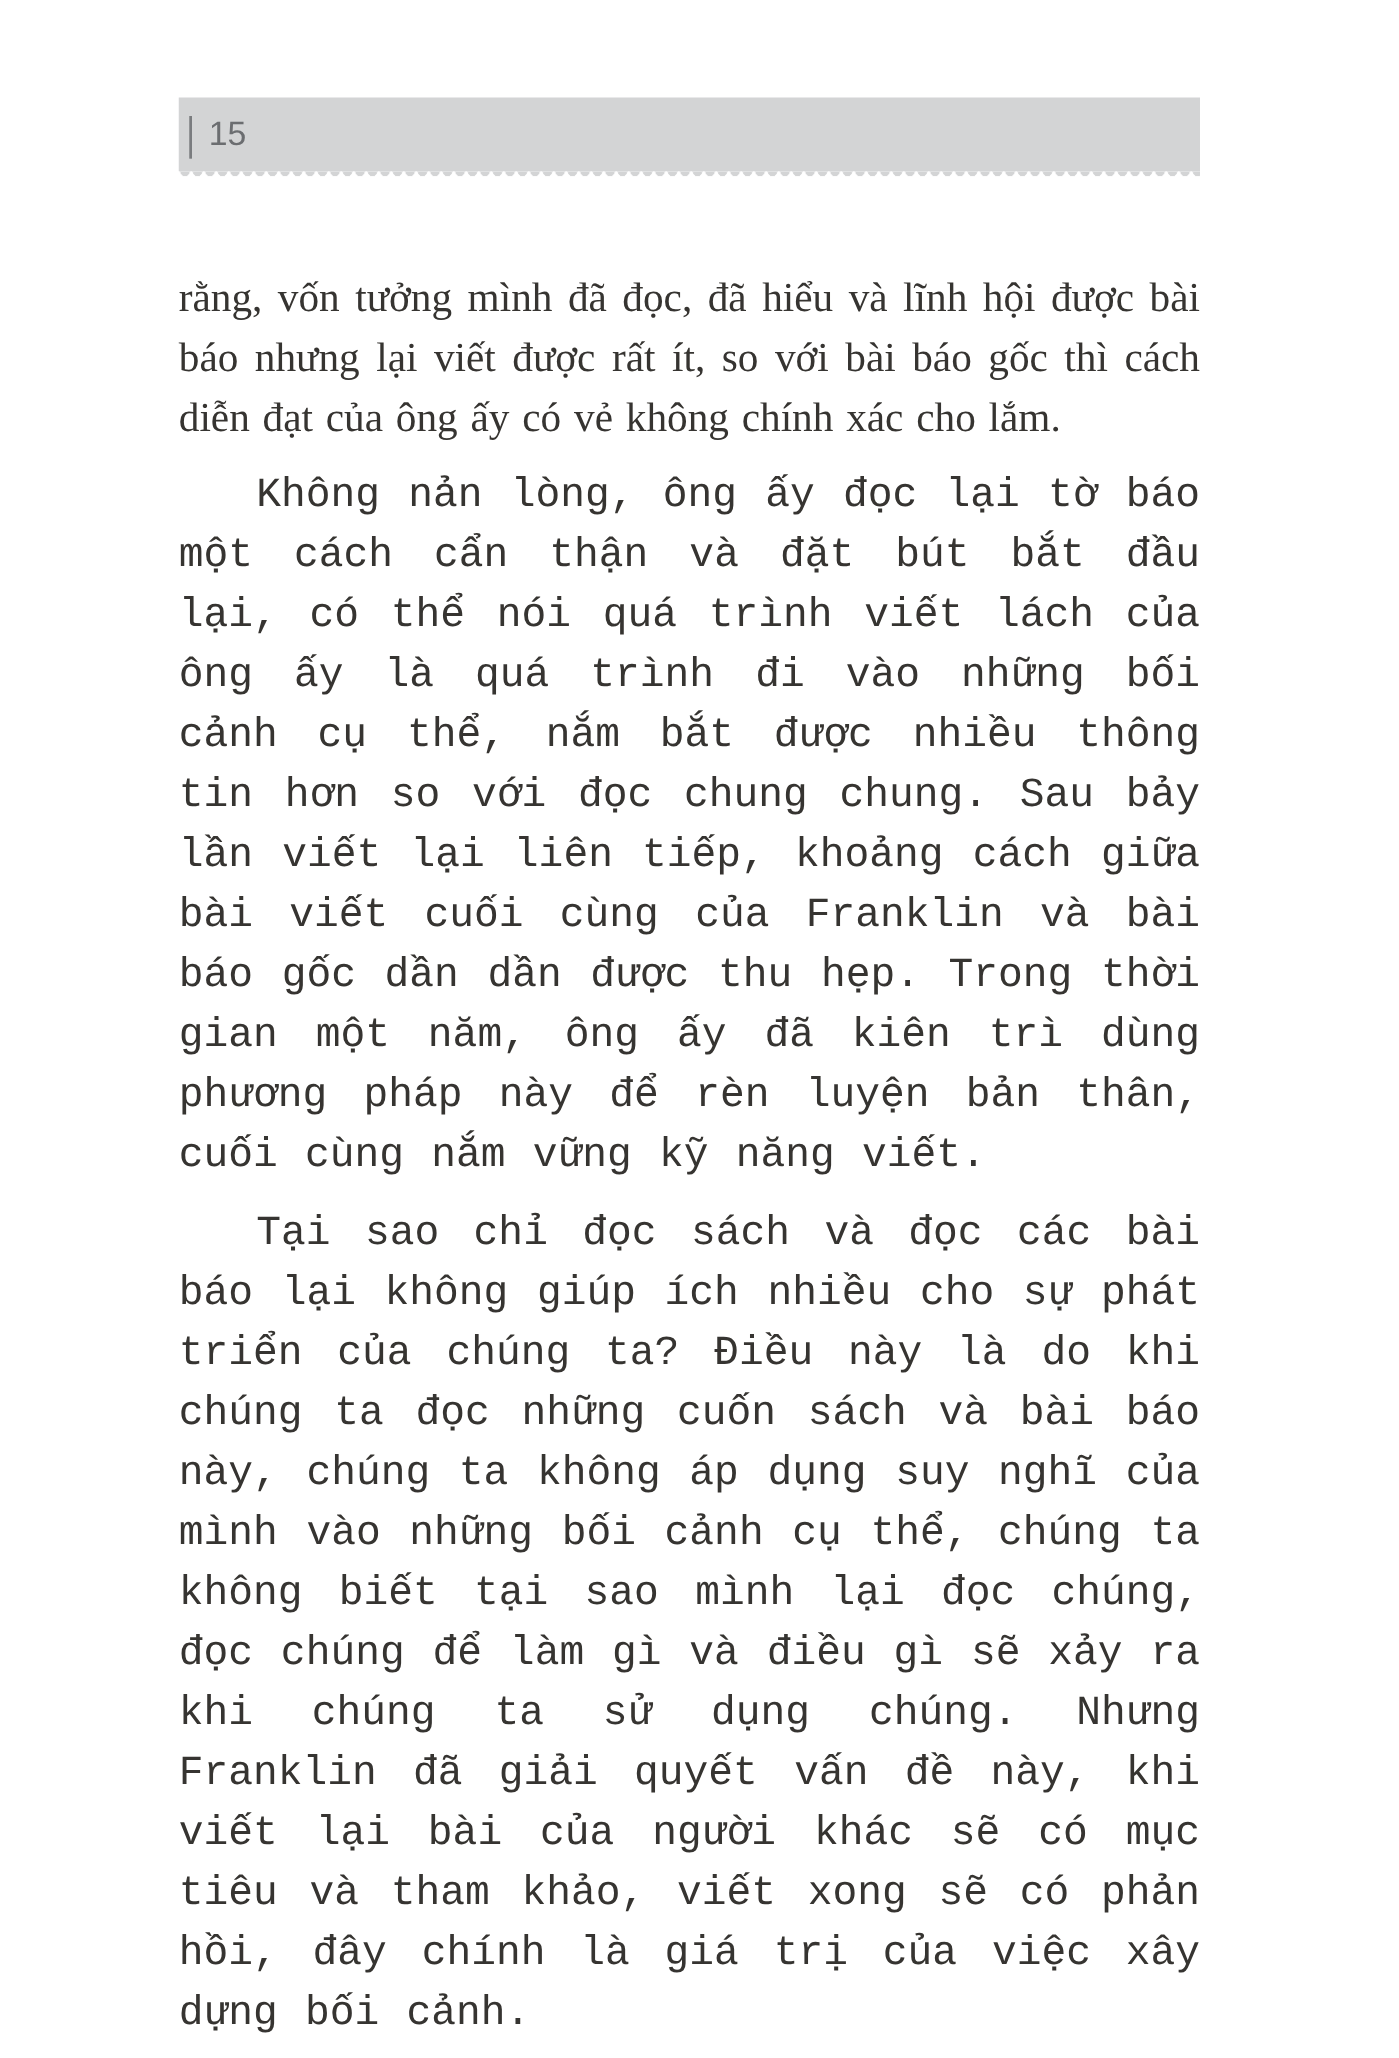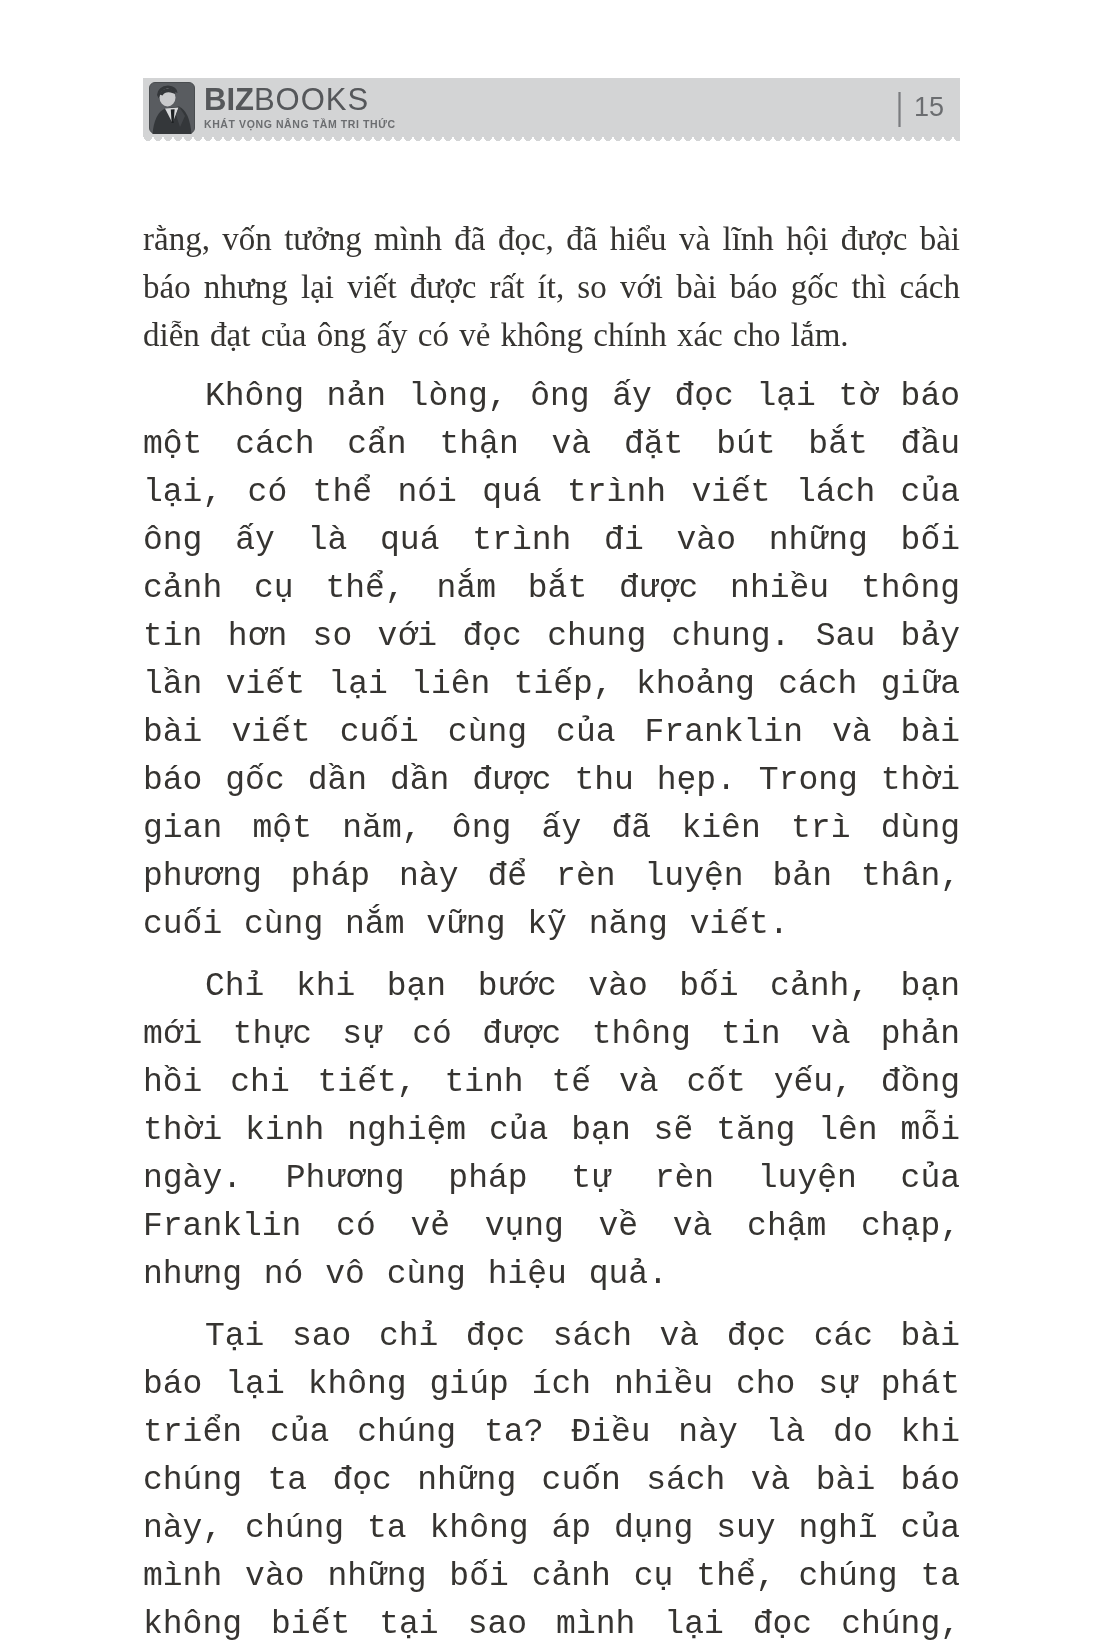--- a/index.html
+++ b/index.html
@@ -96,46 +96,25 @@
   }
   .para.no-indent { text-indent: 0; }
   .para + .para { margin-top: 14px; font-family: Liberation Mono, monospace; }
 </style>
 </head>
 <body>
 
 <div class="page">
 
   <header class="header">
-    <div class="logo">
-      <span class="logo-mark">
-        <svg width="46" height="52" viewBox="0 0 46 52" xmlns="http://www.w3.org/2000/svg">
-          <rect x="0.5" y="0.5" width="45" height="51" rx="5.5" fill="#595c60" stroke="#4a4d50"></rect>
-          <path d="M8 13 Q9 4 19 3.5 Q28 4 28.5 11 L23 9 Q16 7.5 13.5 12.5 L12 17 L9.5 16 Z" fill="#34373a"></path>
-          <ellipse cx="18.5" cy="15.5" rx="8" ry="9" fill="#c9cacc"></ellipse>
-          <path d="M10.5 12.5 Q12 6.5 19 6.5 Q26 7 26.5 12 L21.5 10.5 Q16 9.5 13.5 13.5 Z" fill="#34373a"></path>
-          <path d="M3.5 52 Q5.5 31 16 26.5 L30 24.5 Q40.5 29 42.5 52 Z" fill="#34373a"></path>
-          <path d="M16 26.5 L23.5 41 L29.5 25.5 Z" fill="#d8d9db"></path>
-          <path d="M21.8 27.5 L25.6 27.3 L24.6 41 L22.6 41 Z" fill="#1e2123"></path>
-          <path d="M30 24.5 L36 34 L31 45 L27 33 Z" fill="#44474b"></path>
-        </svg>
-      </span>
-      <div class="logo-text">
-        <div class="logo-name">
-          <span class="biz">BIZ</span><span class="books">BOOKS</span>
-        </div>
-        <div class="logo-tagline">KHÁT VỌNG NÂNG TẦM TRI THỨC</div>
-      </div>
-    </div>
     <div class="page-num">
       <span class="page-num-sep">|</span>
       <span class="page-num-value">15</span>
     </div>
   </header>
 
   <main class="content">
     <p class="para no-indent">rằng, vốn tưởng mình đã đọc, đã hiểu và lĩnh hội được bài báo nhưng lại viết được rất ít, so với bài báo gốc thì cách diễn đạt của ông ấy có vẻ không chính xác cho lắm.</p>
     <p class="para">Không nản lòng, ông ấy đọc lại tờ báo một cách cẩn thận và đặt bút bắt đầu lại, có thể nói quá trình viết lách của ông ấy là quá trình đi vào những bối cảnh cụ thể, nắm bắt được nhiều thông tin hơn so với đọc chung chung. Sau bảy lần viết lại liên tiếp, khoảng cách giữa bài viết cuối cùng của Franklin và bài báo gốc dần dần được thu hẹp. Trong thời gian một năm, ông ấy đã kiên trì dùng phương pháp này để rèn luyện bản thân, cuối cùng nắm vững kỹ năng viết.</p>
-    <p class="para">Chỉ khi bạn bước vào bối cảnh, bạn mới thực sự có được thông tin và phản hồi chi tiết, tinh tế và cốt yếu, đồng thời kinh nghiệm của bạn sẽ tăng lên mỗi ngày. Phương pháp tự rèn luyện của Franklin có vẻ vụng về và chậm chạp, nhưng nó vô cùng hiệu quả.</p>
     <p class="para">Tại sao chỉ đọc sách và đọc các bài báo lại không giúp ích nhiều cho sự phát triển của chúng ta? Điều này là do khi chúng ta đọc những cuốn sách và bài báo này, chúng ta không áp dụng suy nghĩ của mình vào những bối cảnh cụ thể, chúng ta không biết tại sao mình lại đọc chúng, đọc chúng để làm gì và điều gì sẽ xảy ra khi chúng ta sử dụng chúng. Nhưng Franklin đã giải quyết vấn đề này, khi viết lại bài của người khác sẽ có mục tiêu và tham khảo, viết xong sẽ có phản hồi, đây chính là giá trị của việc xây dựng bối cảnh.</p>
   </main>
 
 </div>
 
 </body></html>

